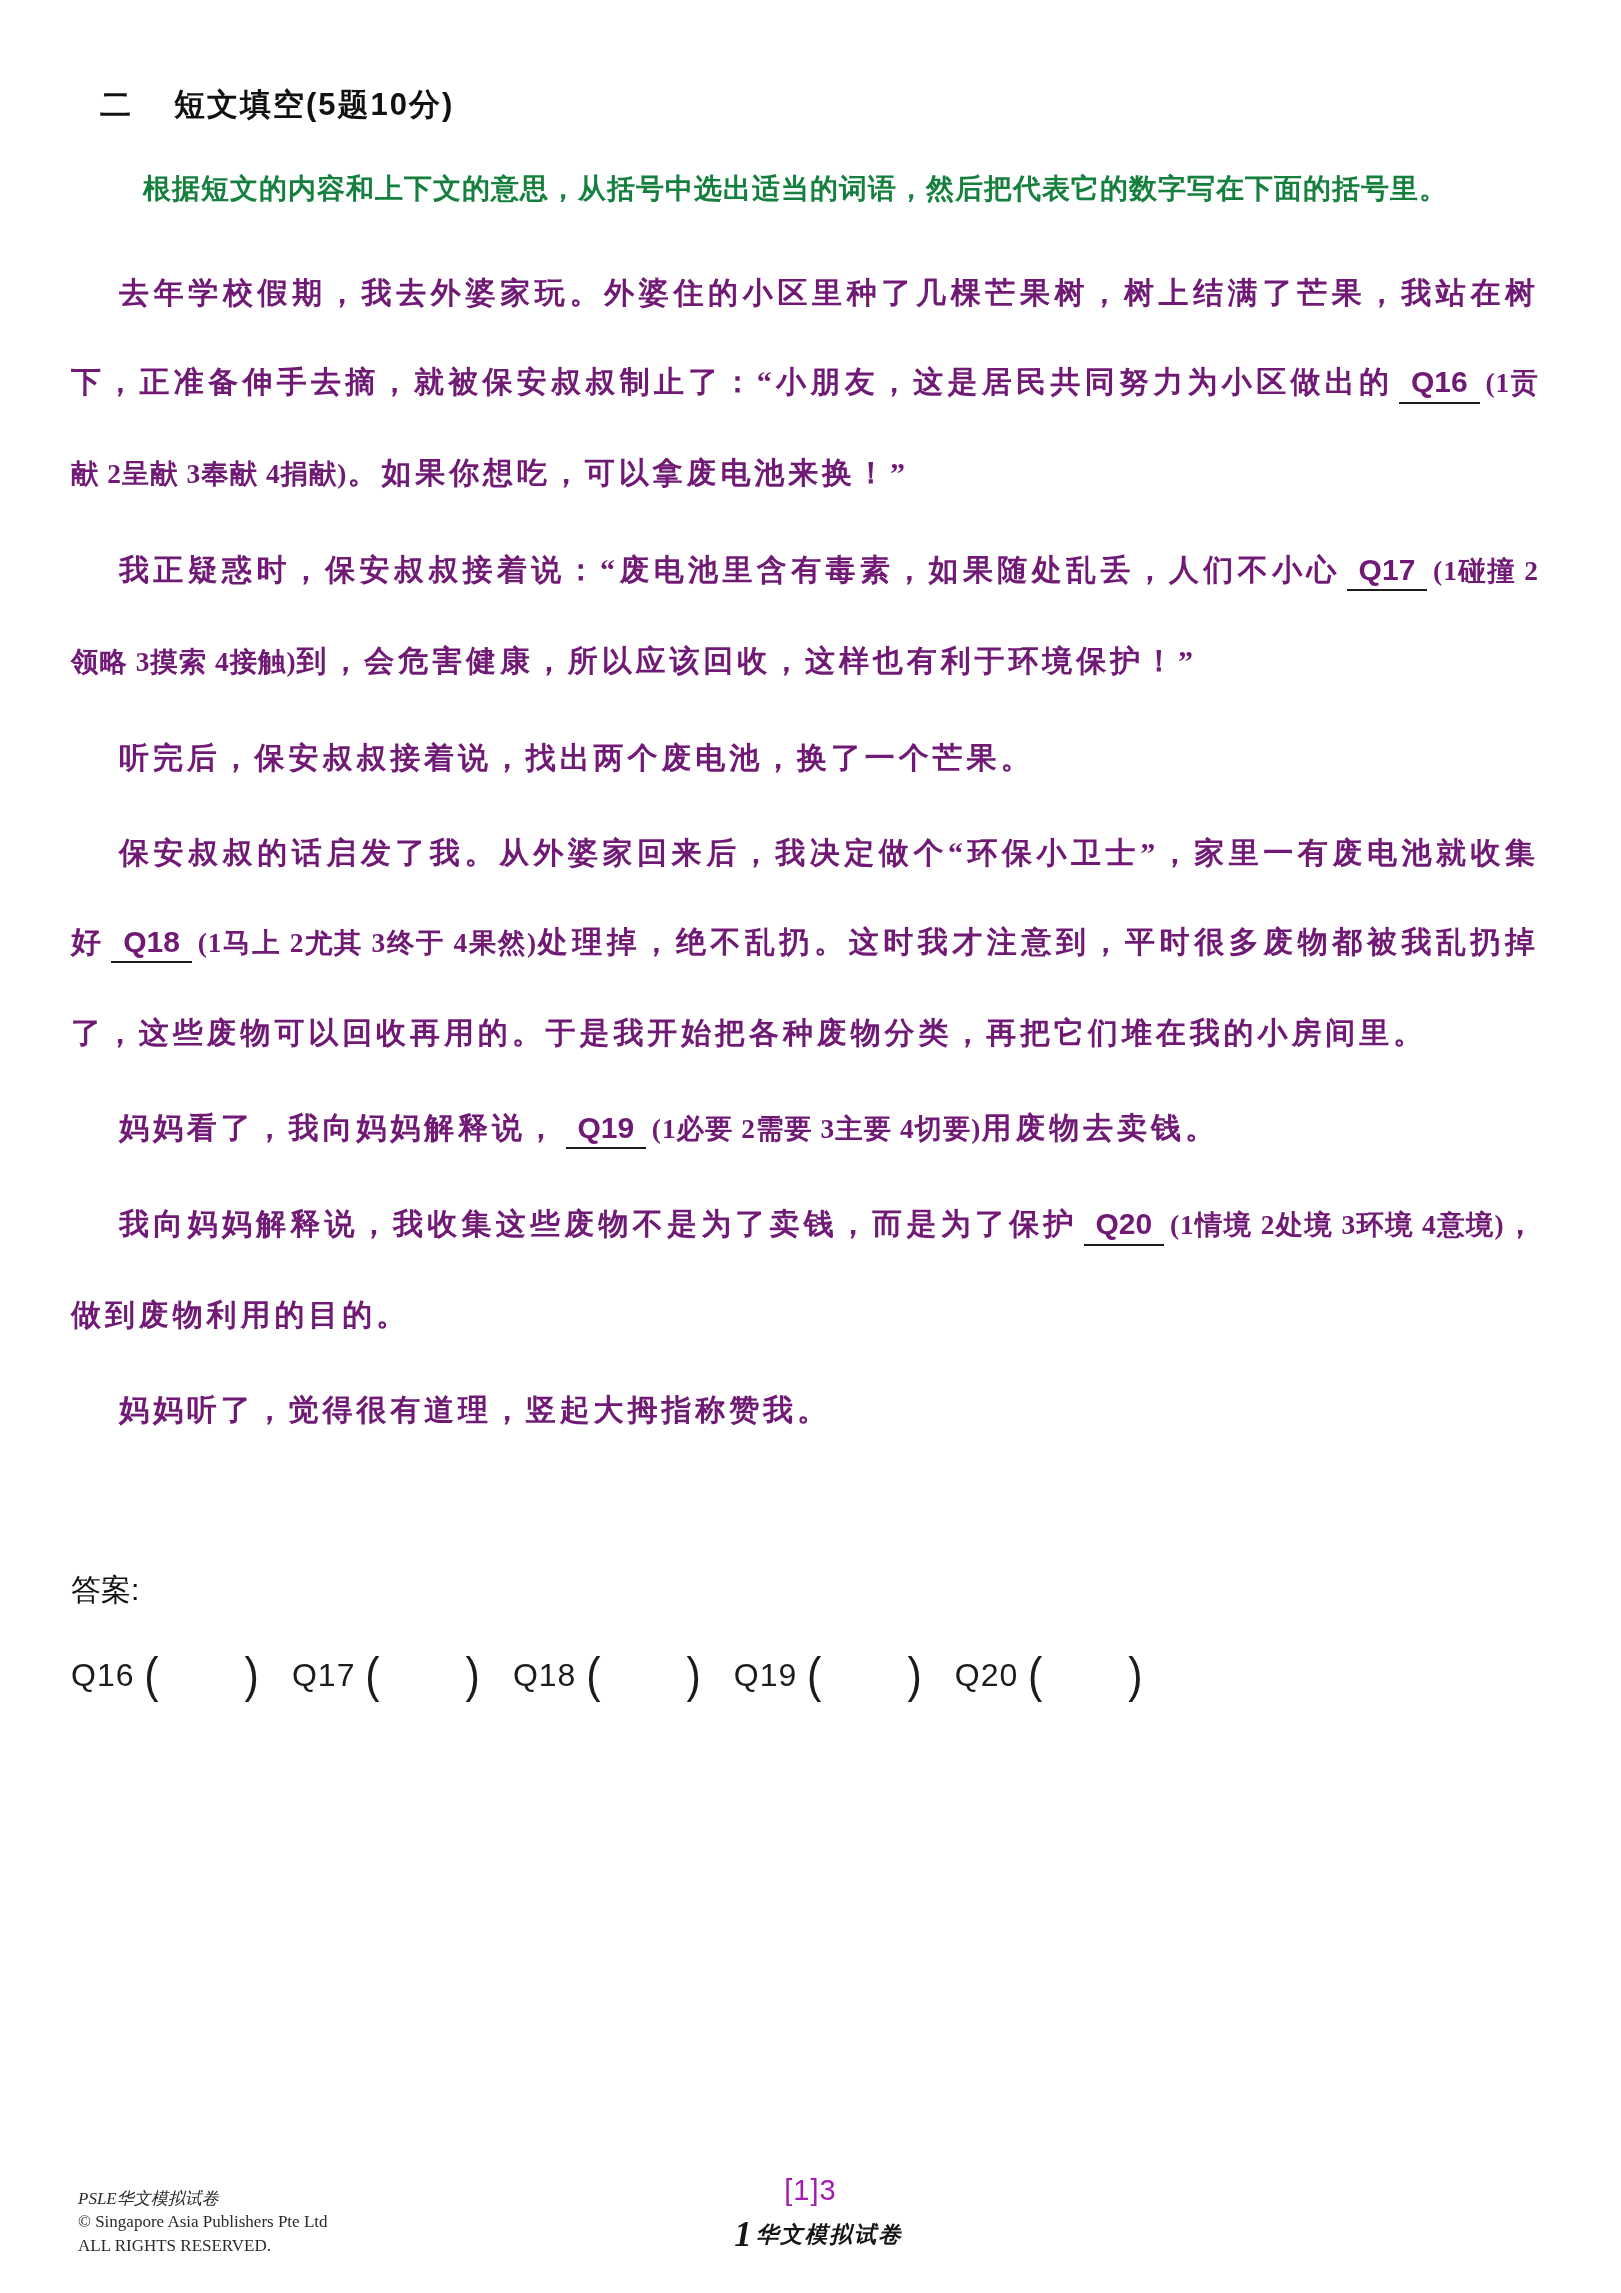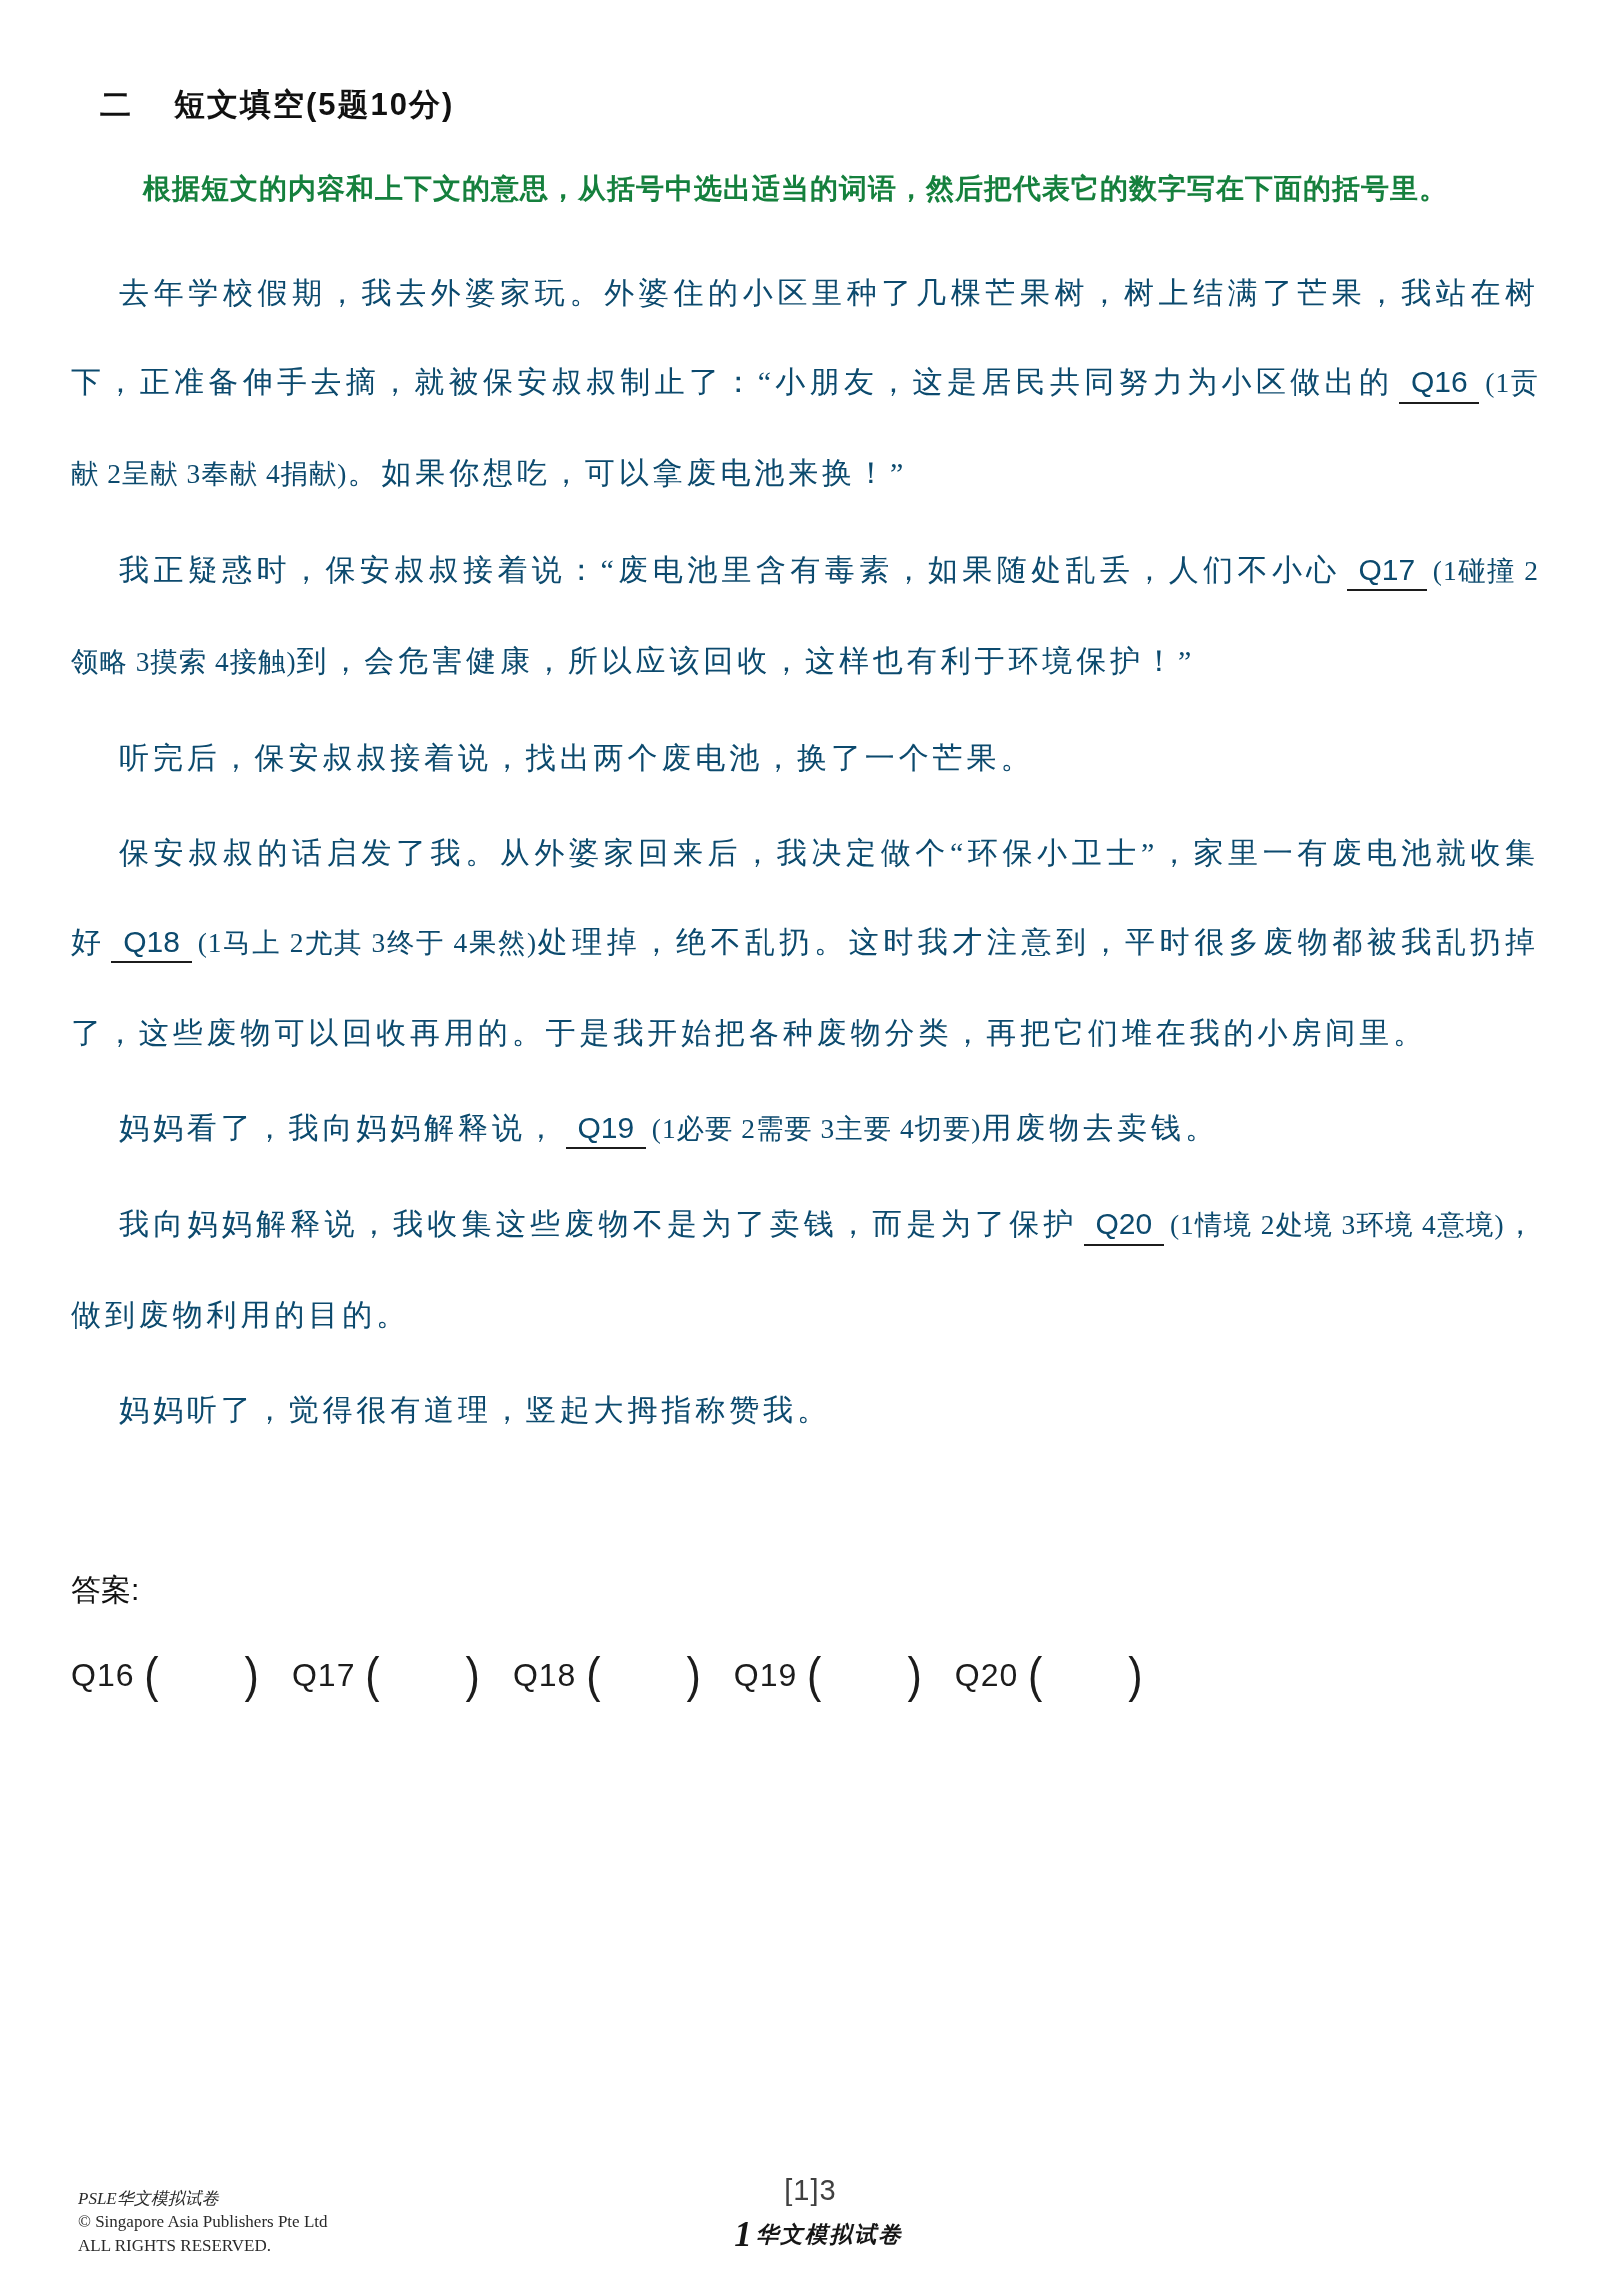--- a/index.html
+++ b/index.html
@@ -30,21 +30,22 @@
     letter-spacing:1px;color:#15803d;
     text-align:justify;
   }
   
   .passage{
     margin-top:35px;
     width:1468px;
     font-size:30px;line-height:89px;
     letter-spacing:3.9px;
     text-align:justify;
-    color:#0c4a6e;
+    color:#701a75;
+    font-weight:bold;
   }
   .passage p{
     margin:0 0 5.9px 0;
     text-indent:1.6em;
   }
   .q-blank{
     display:inline-block;
     font-family:"Liberation Sans","DejaVu Sans",sans-serif;
     font-size:30px;letter-spacing:0;
     line-height:1.15;
@@ -81,21 +82,21 @@
     font-size:17px;line-height:23.5px;color:#2a2a2a;
     font-family:"Liberation Serif","DejaVu Serif",serif;
   }
   .footer-left .cn{font-style:italic;}
   .footer-center{
     position:absolute;left:0;right:0;bottom:39px;
     text-align:center;
   }
   .page-num{
     font-family:"Liberation Sans","DejaVu Sans",sans-serif;
-    font-size:29px;color:#404040;letter-spacing:1px;
+    font-size:29px;color:#a21caf;letter-spacing:1px;
   }
   .brand{
     margin-top:7.8px;
     font-style:italic;font-weight:bold;color:#161616;padding-left:16px;
   }
   .brand .numeral{
     font-family:"Liberation Serif","DejaVu Serif",serif;
     font-size:35px;vertical-align:-3.9px;margin-right:3.9px;
   }
   .brand .brand-text{

